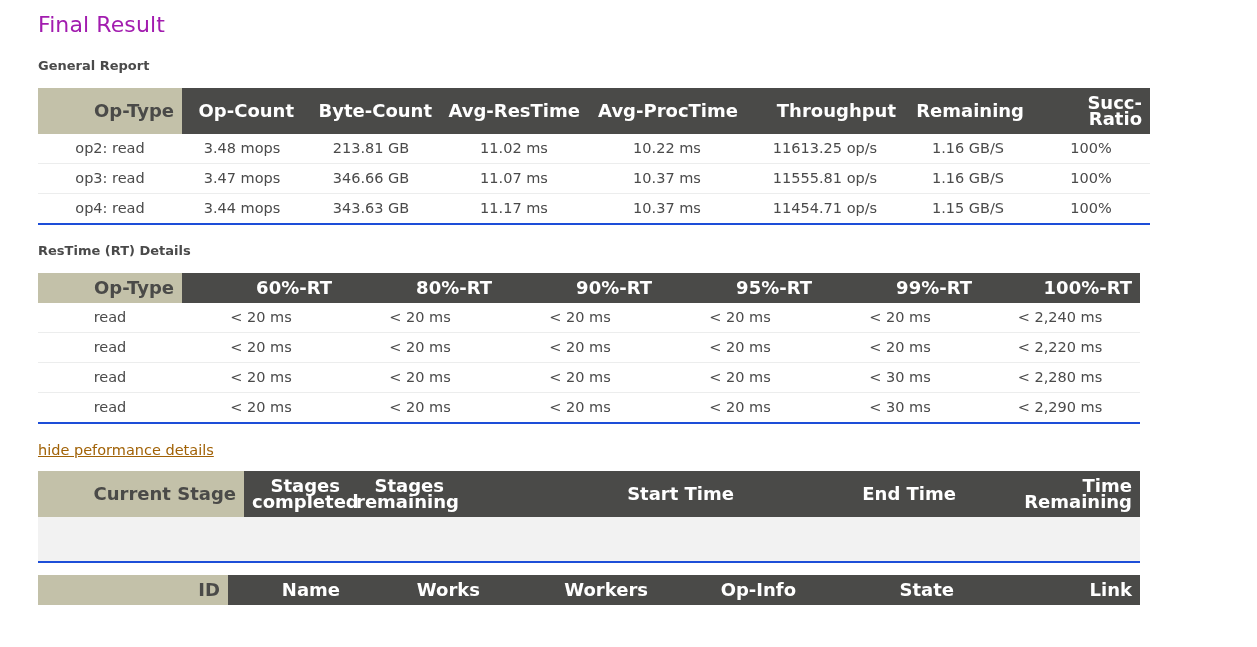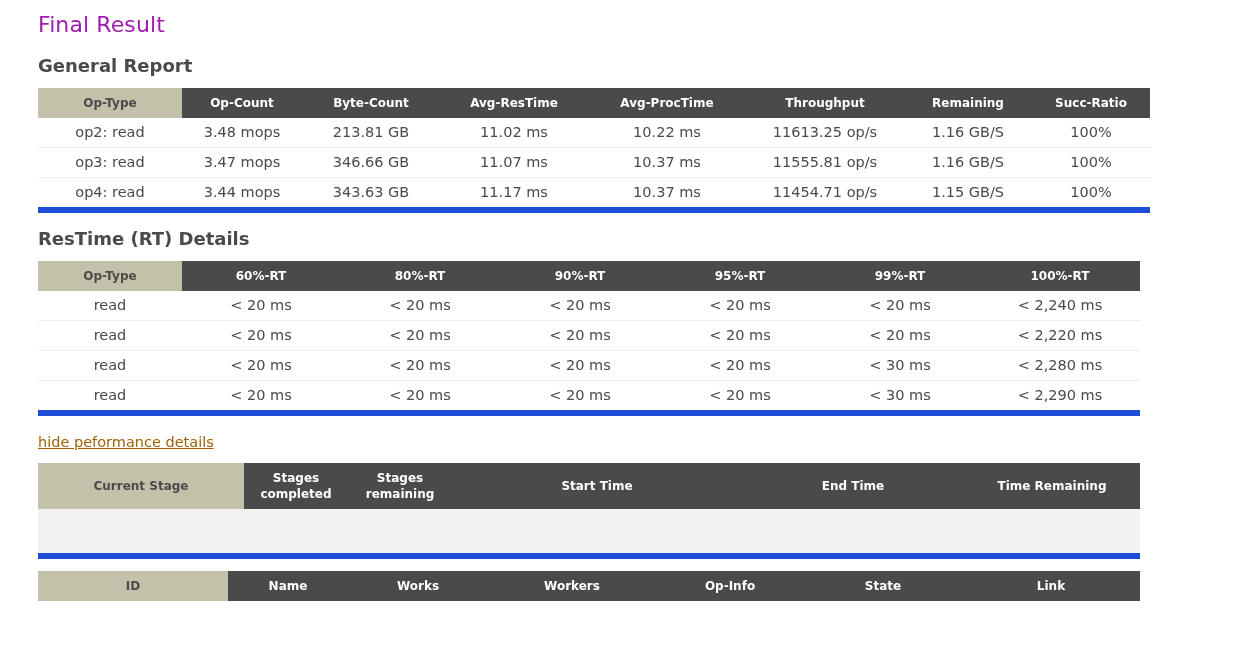--- a/index.html
+++ b/index.html
@@ -23,59 +23,59 @@
   h1.section-title {
     font-size: 22px;
     font-weight: 400;
     color: #a21caf;
     margin: 0;
     padding: 10px 0 0 0;
     line-height: 30px;
     letter-spacing: 0.1px;
   }
   h2.sub-title {
-    font-size: 18px;
+    font-size: 13px;
     font-weight: bold;
     color: #4a4a4a;
     margin: 0;
     padding: 16px 0 0 0;
     line-height: 20px;
   }
 
   table.report {
     border-collapse: collapse;
     width: 1102px;
     margin-top: 12px;
     table-layout: fixed;
   }
   table.report th {
     background: #4a4a48;
     color: #ffffff;
-    font-size: 12px;
+    font-size: 18px;
     font-weight: bold;
-    text-align: center;
+    text-align: right;
     padding: 7px 8px;
     line-height: 16px;
     border: none;
   }
   table.report th.first-col {
     background: #c3c1a9;
     color: #4a4a48;
   }
   table.report td {
     background: #ffffff;
     color: #4a4a4a;
     font-size: 14.5px;
     text-align: center;
     padding: 5px 8px;
     border-bottom: 1px solid #eceded;
     line-height: 19px;
   }
   table.report tbody tr:last-child td {
-    border-bottom: 6px solid #1d4ed8;
+    border-bottom: 2px solid #1d4ed8;
   }
   table.report td.empty-row {
     background: #f2f2f2;
     height: 34px;
     border-bottom: 1px solid #dcdddd;
   }
 
   .link-row {
     padding-top: 16px;
   }

